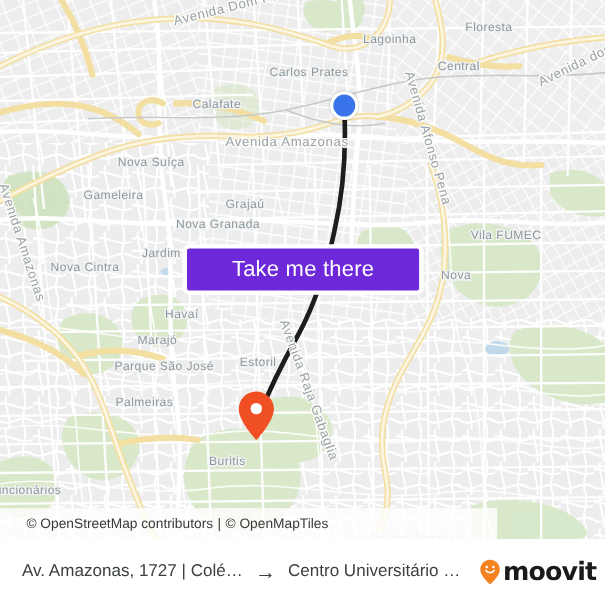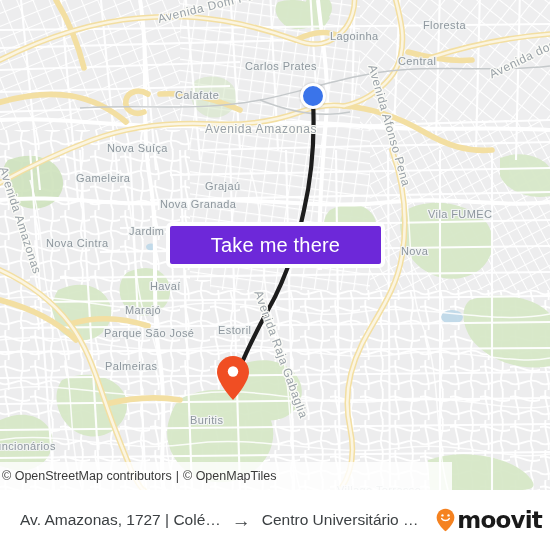--- a/index.html
+++ b/index.html
@@ -111,21 +111,21 @@
     left: 0;
     top: 462px;
     width: 452px;
     height: 28px;
     background: rgba(255,255,255,0.82);
     display: flex;
     align-items: center;
     font-family: "Liberation Sans", sans-serif;
     font-size: 12.5px;
     color: #3a3a3a;
-    padding-left: 2px;
+    padding-left: 24px;
     box-sizing: border-box;
   }
   #attribution .sep { margin: 0 4px; color: #3a3a3a; }
 
   
   #bottom-bar {
     position: absolute;
     left: 4px;
     top: 490px;
     width: 550px;

